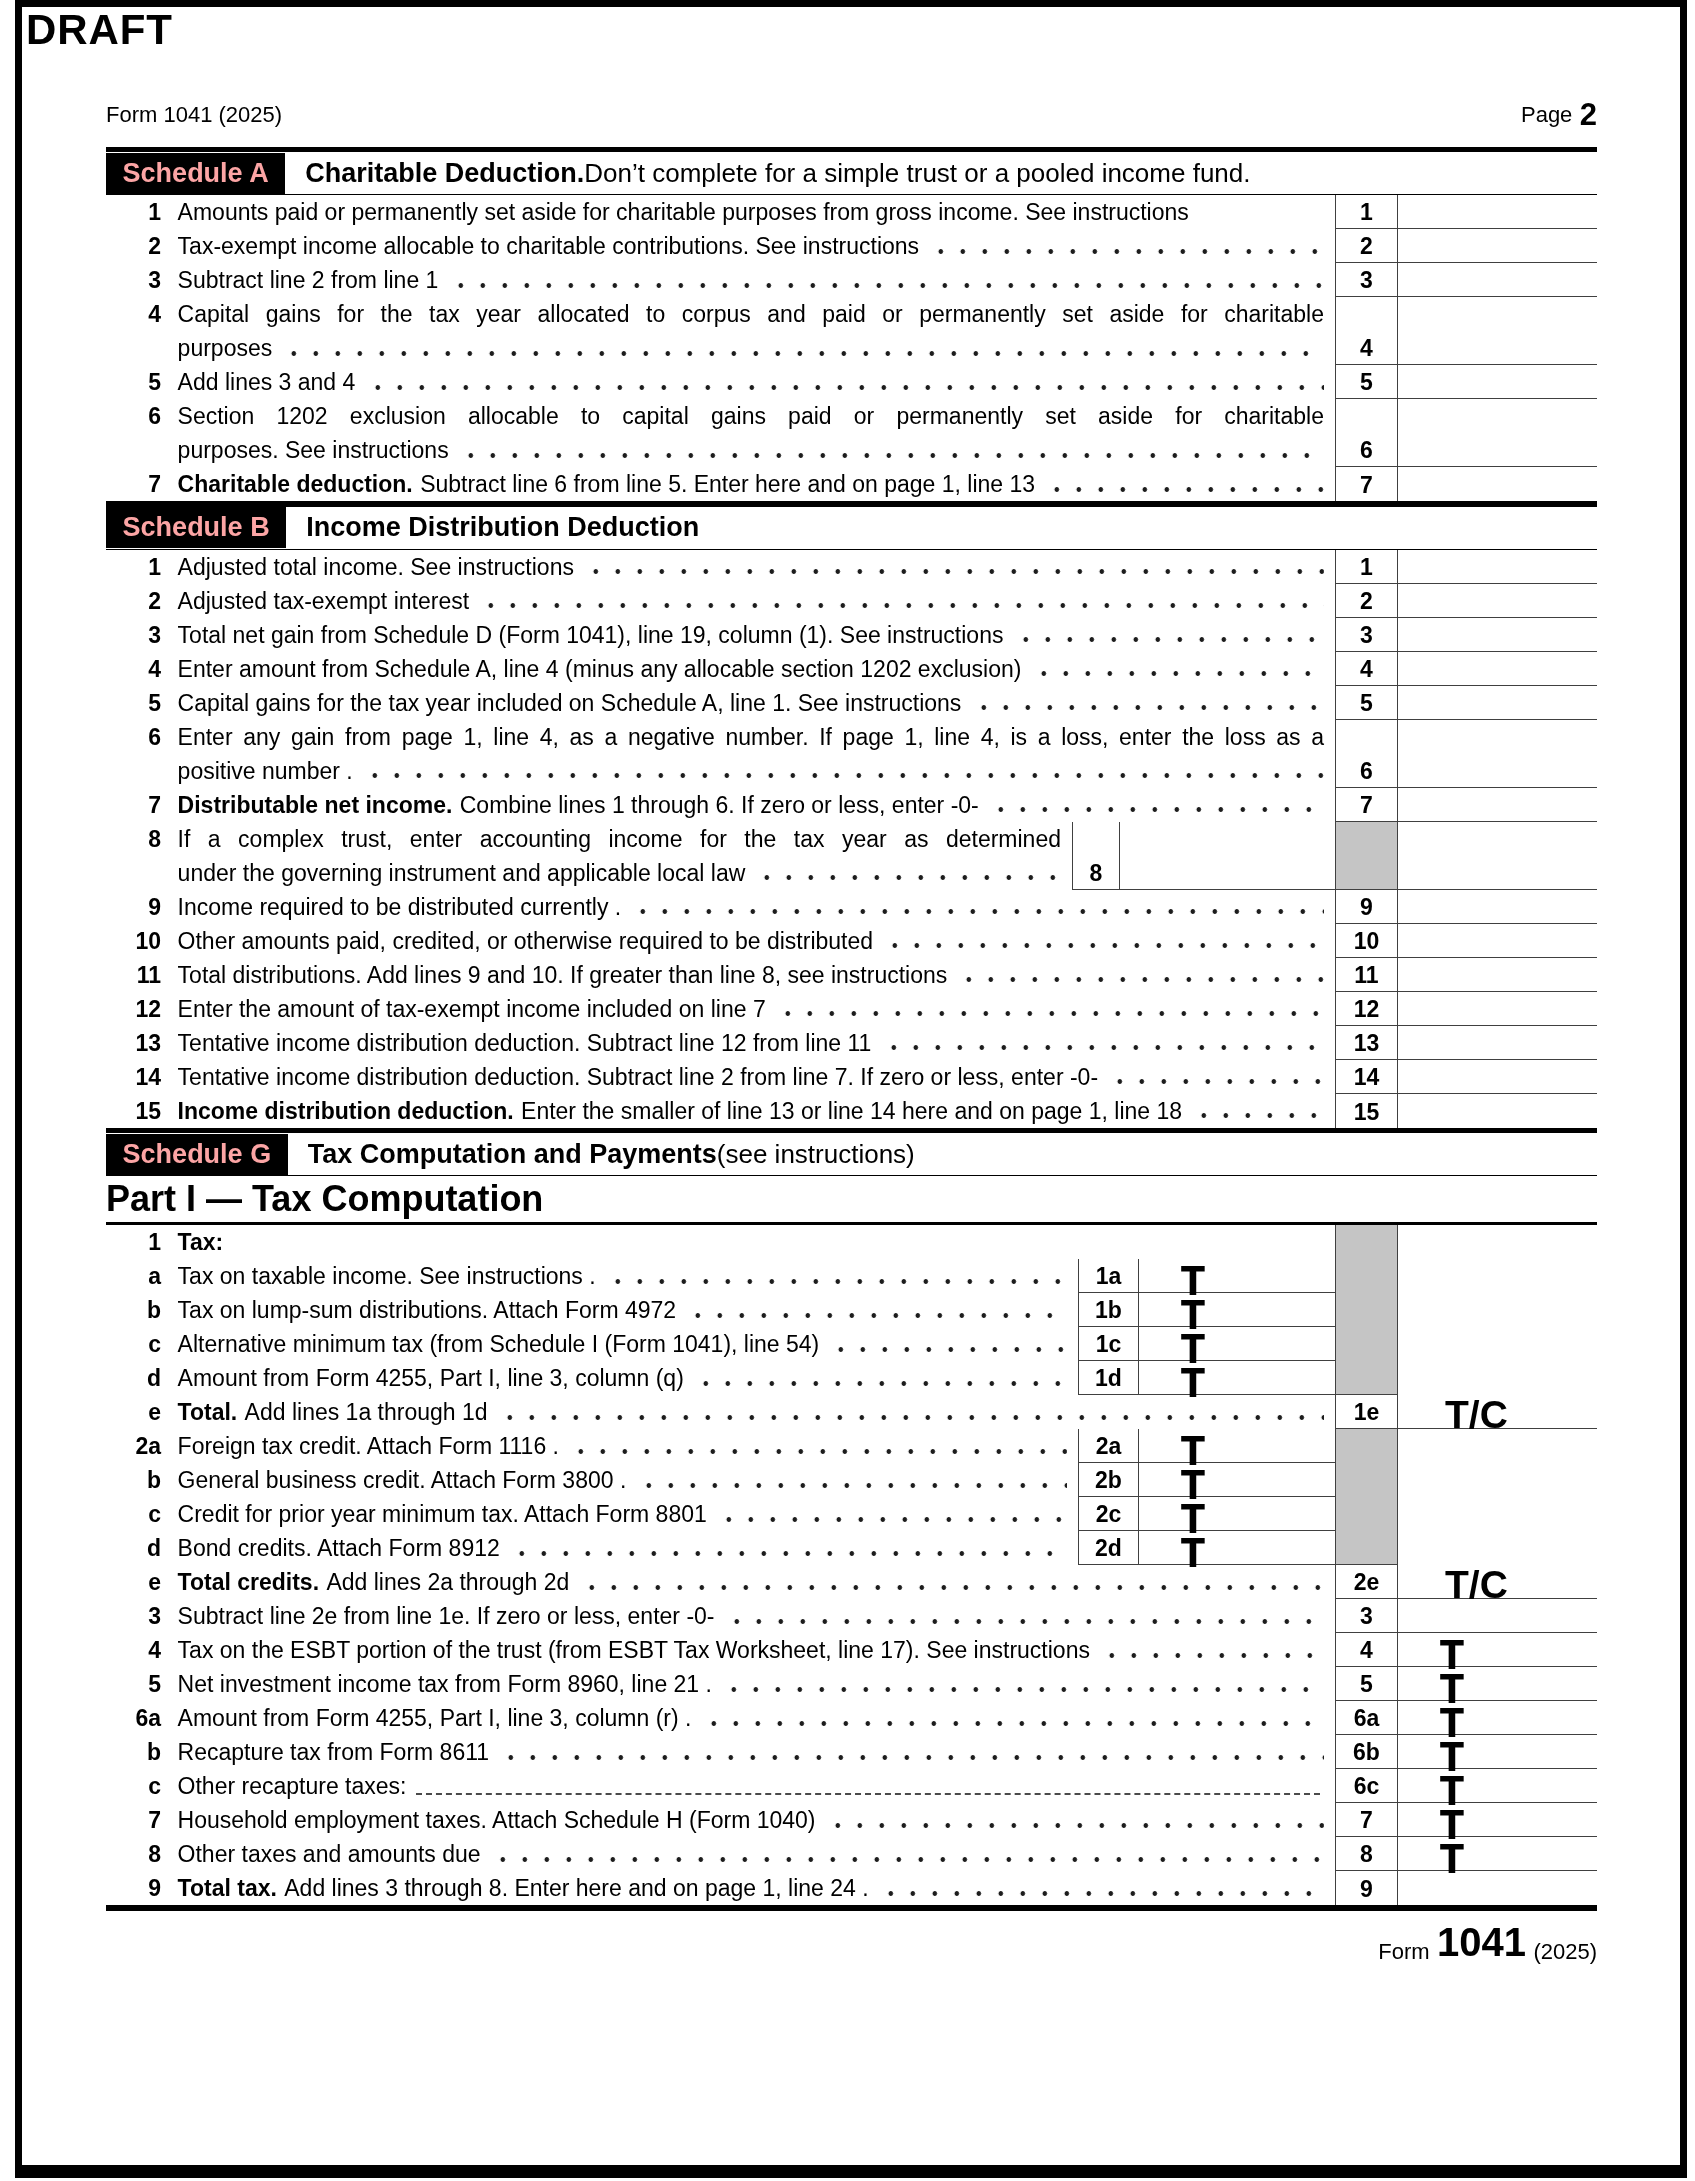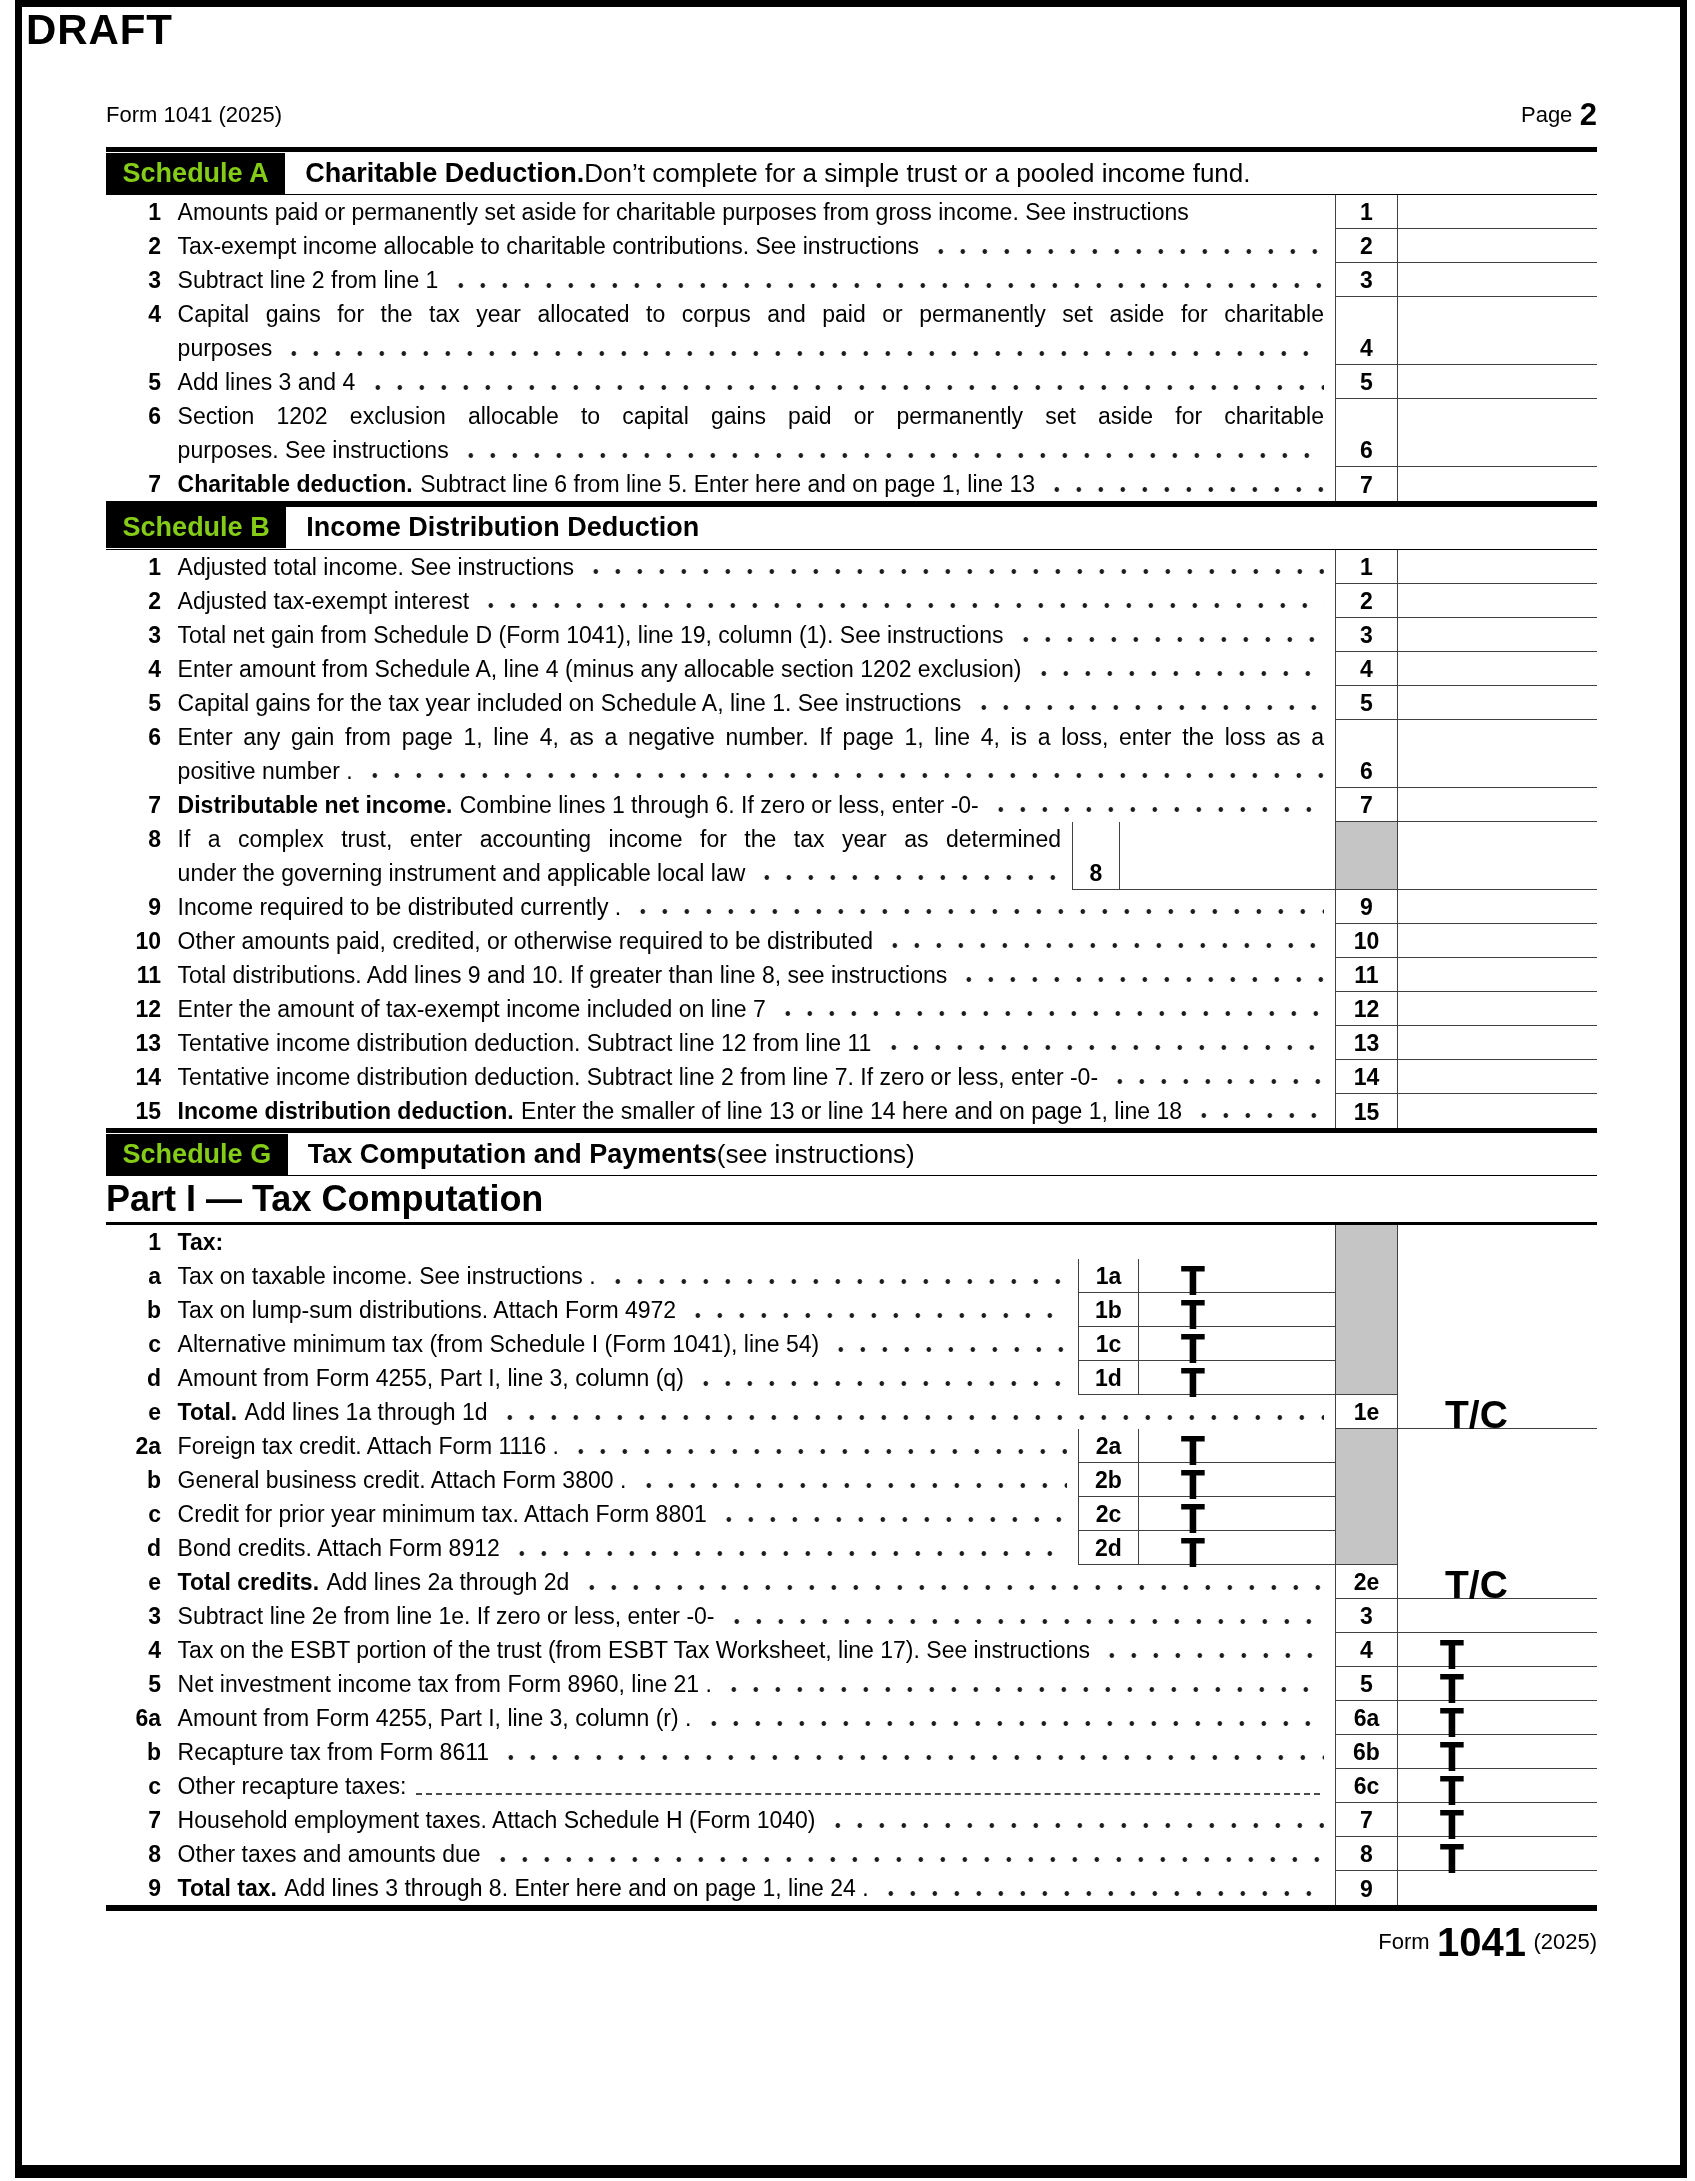--- a/index.html
+++ b/index.html
@@ -7,21 +7,21 @@
        font-family:"Liberation Sans","DejaVu Sans",sans-serif;overflow:hidden}
   .frame{position:absolute;left:14.8px;top:0;width:1672px;height:2178px;
          border:7.4px solid #000;border-bottom-width:13px;box-sizing:border-box;pointer-events:none}
   .draft{position:absolute;left:26px;top:5.5px;font-size:42px;font-weight:bold;letter-spacing:0.9px}
   .content{position:absolute;left:106px;top:102px;width:1491px}
   .formline{display:flex;height:39px;padding-bottom:5.5px;font-size:22px}
   .formline .spacer{flex:1}
   .pagenum{font-size:31px;font-weight:bold;line-height:26px;margin-left:7.4px}
   .thickrule{height:5.5px;background:#000}
   .schedhdr{display:flex;align-items:center;height:42px;border-bottom:1.8px solid #000}
-  .schedtab{background:#000;color:#84cc16;font-weight:bold;font-size:27px;height:41px;line-height:41px;
+  .schedtab{background:#000;color:#fca5a5;font-weight:bold;font-size:27px;height:41px;line-height:41px;
             padding:0 16.6px;margin-right:20px;white-space:nowrap}
   .schedtitle{font-weight:bold;font-size:27px;white-space:pre}
   .schedsub{font-size:26px;white-space:pre}
   .parthdr{font-weight:bold;font-size:36px;height:46px;line-height:46px;border-bottom:3.7px solid #000}
   .row{display:flex;position:relative;overflow:visible}
   .r1{height:34px}.r2{height:68px}
   .num{width:55px;flex:none;text-align:right;font-weight:bold;font-size:23px;line-height:34px}
   .desc{margin-left:16.6px;flex:1;min-width:0;font-size:23px}
   .line{display:flex;height:34px;line-height:34px;white-space:nowrap}
   .line b{margin-right:7.4px;white-space:pre}
@@ -37,21 +37,21 @@
   .ilabel.narrow{width:46px}
   .iamt.narrow{width:215px}
   .numbox{width:61px;flex:none;border-left:1.8px solid #404040;text-align:center;font-weight:bold;
           font-size:23px;display:flex;align-items:flex-end;justify-content:center;line-height:32px}
   .amt{width:199px;flex:none;border-left:1.8px solid #404040;position:relative}
   .rb{border-bottom:1.8px solid #404040}
   .gray{background:#c5c5c5}
   .tmark{position:absolute;left:42px;top:0;font-size:35px;font-weight:900;line-height:41px;
          font-family:"DejaVu Sans",sans-serif;transform:scaleY(1.12);transform-origin:top center;z-index:2}
   .tcmark{position:absolute;left:47px;bottom:-5.5px;font-size:39px;font-weight:bold;line-height:39px;z-index:2}
-  .footline{display:flex;justify-content:flex-end;align-items:center;padding-top:9.2px;font-size:22px}
+  .footline{display:flex;justify-content:flex-end;align-items:flex-end;padding-top:9.2px;font-size:22px}
   .footnum{font-size:40px;font-weight:bold;margin:0 7.4px}
 </style>
 </head>
 <body>
 
 <div class="frame"></div>
 <div class="draft">DRAFT</div>
 
 <div class="content">
   <div class="formline">

